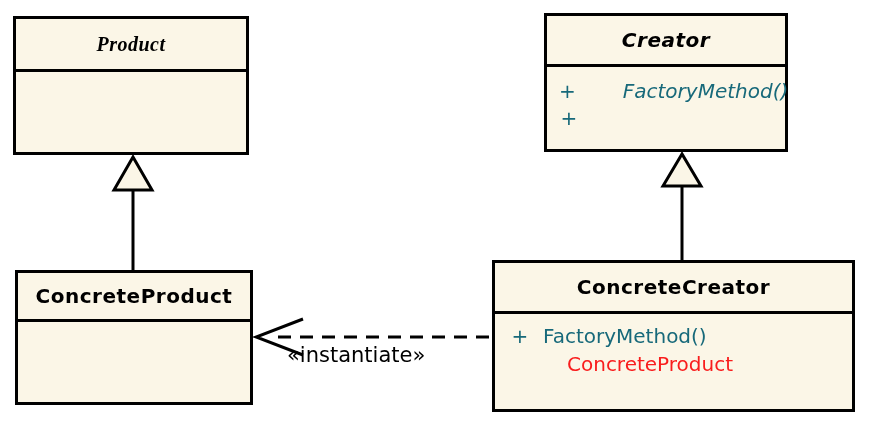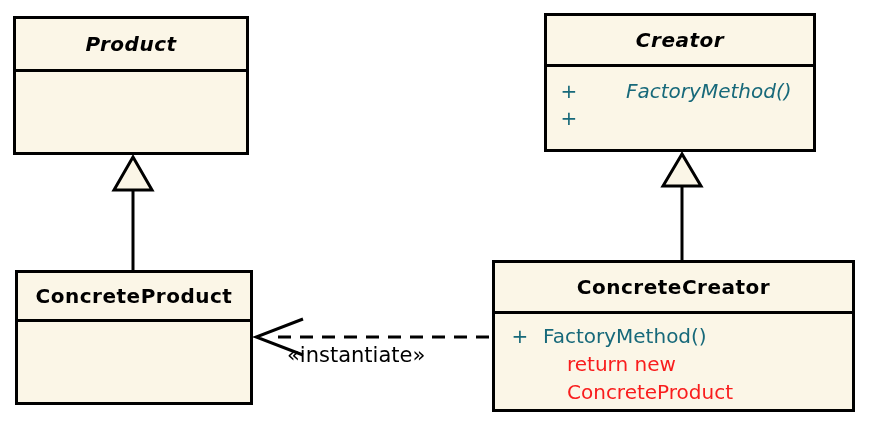--- a/index.html
+++ b/index.html
@@ -42,22 +42,22 @@
     align-items: center;
     justify-content: center;
     border-bottom: 3px solid var(--box-border, #000);
     font-weight: bold;
     font-size: 20px;
     letter-spacing: 0.5px;
     color: var(--title-text, #000);
   }
   .uml-class.abstract .title { font-style: italic; }
   #product        { left: 13px;  top: 16px;  width: 236px; height: 139px; }
-  #product .title { height: 50px; }
-  #creator        { left: 544px; top: 13px;  width: 272px; height: 139px; }
+  #product .title { height: 50px; font-family: Liberation Serif, serif; }
+  #creator        { left: 544px; top: 13px;  width: 244px; height: 139px; }
   #creator .title { height: 48px; }
   #concrete-product        { left: 15px;  top: 270px; width: 238px; height: 135px; }
   #concrete-product .title { height: 46px; }
   #concrete-creator        { left: 492px; top: 260px; width: 363px; height: 152px; }
   #concrete-creator .title { height: 48px; }
 
   .members { padding-top: 11px; }
   .method-row {
     display: flex;
     font-size: 20px;
@@ -132,20 +132,19 @@
     <div class="members"></div>
   </div>
 
   <div class="uml-class" id="concrete-creator">
     <div class="title">ConcreteCreator</div>
     <div class="members">
       <div class="method-row">
         <span class="vis">+</span>
         <span class="sig">FactoryMethod()</span>
       </div>
-      <div class="note-line">return new</div>
       <div class="note-line">ConcreteProduct</div>
     </div>
   </div>
 
   <div class="edge-label">«instantiate»</div>
 
 </div>
 
 </body></html>

